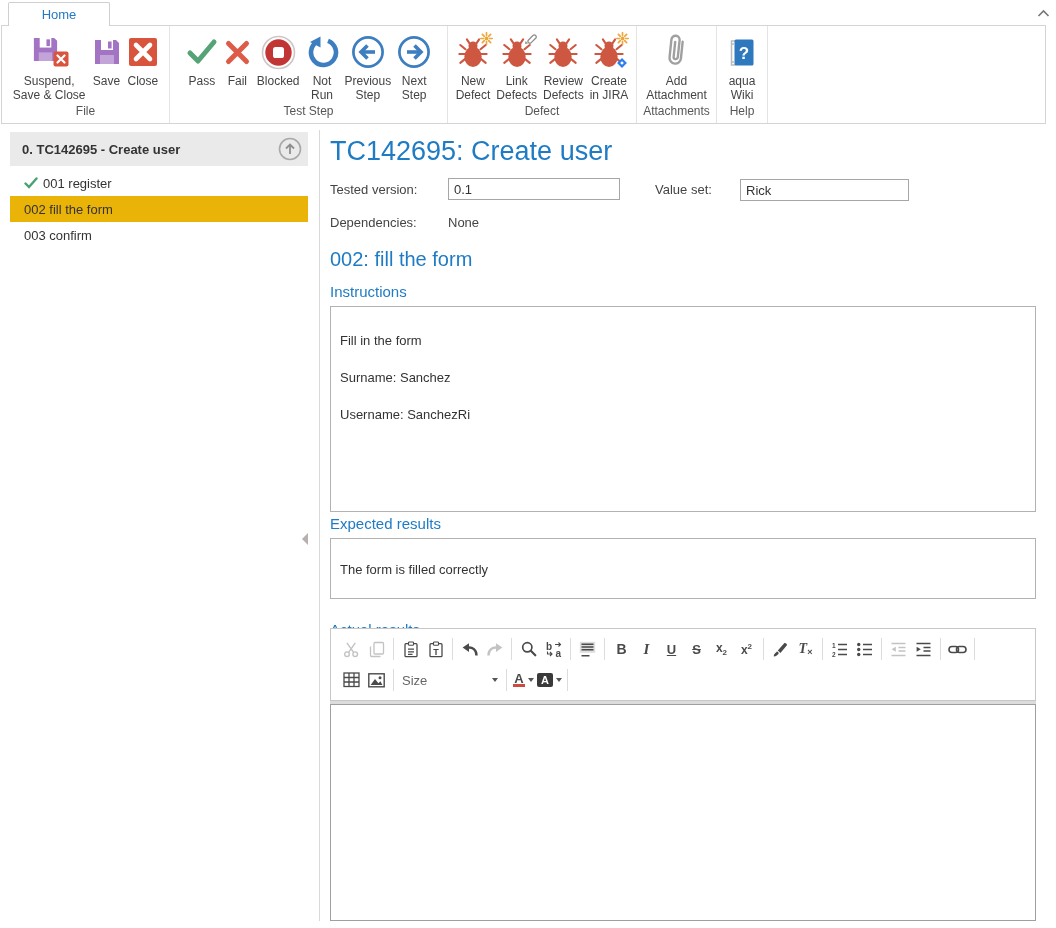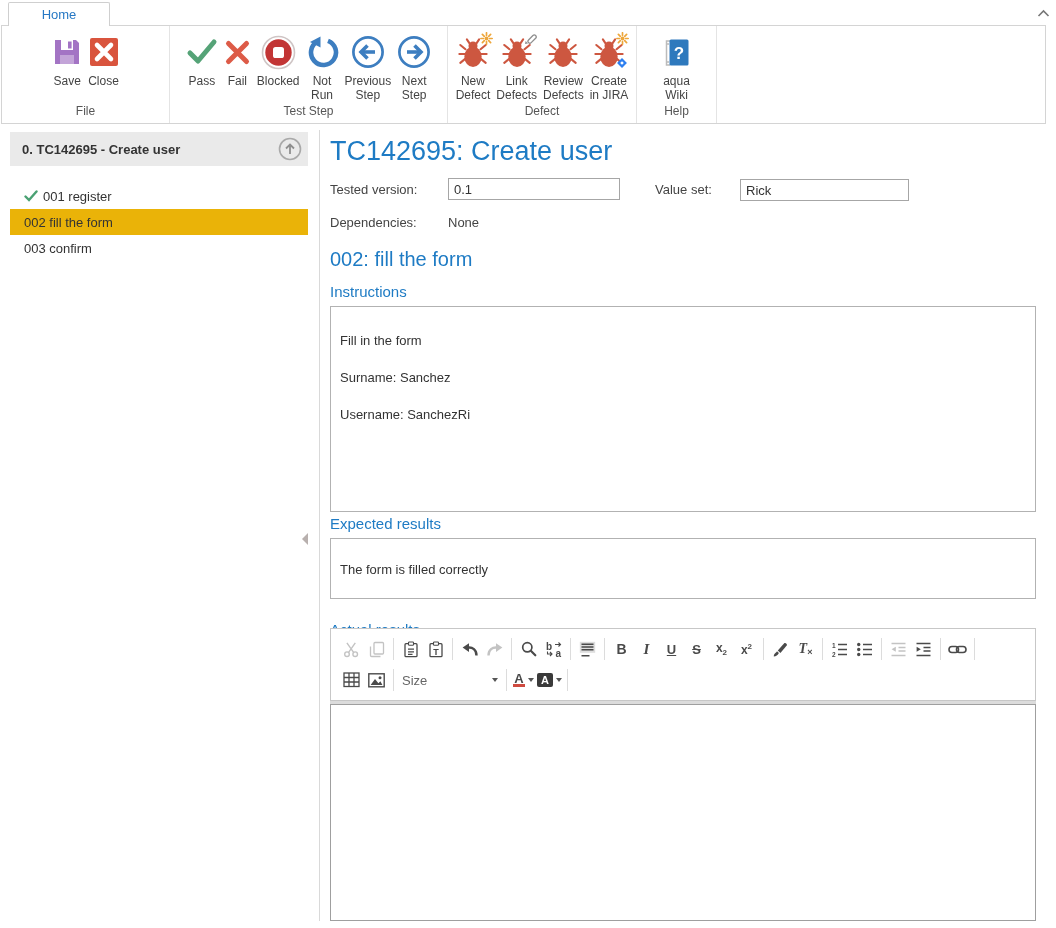--- a/index.html
+++ b/index.html
@@ -34,21 +34,21 @@
   .rlabel{font-size:12px;line-height:14px;color:#444;text-align:center;white-space:pre-line;}
   .bugwrap{position:relative;width:34px;height:36px;}
   .bugwrap .bug{position:absolute;left:0;top:3px;}
   .bugwrap .dec-tr{position:absolute;right:-3px;top:-2px;}
   .bugwrap .dec-br{position:absolute;right:-2px;bottom:-2px;}
   
   .sidebar{position:absolute;left:10px;top:132px;width:298px;}
   .sb-header{height:34px;background:#eaeaea;display:flex;align-items:center;
     font-weight:bold;font-size:13px;color:#333;padding-left:12px;position:relative;}
   .sb-up{position:absolute;right:6px;top:5px;width:24px;height:24px;cursor:default;}
-  .sb-items{margin-top:17px;}
+  .sb-items{margin-top:4px;}
   .sb-item{height:26px;display:flex;align-items:center;padding-left:14px;font-size:13px;color:#333;cursor:default;}
   .sb-item.selected{background:#eab308;}
   .sb-check{width:15px;margin-right:4px;display:inline-flex;}
   
   .splitter{position:absolute;left:319px;top:130px;width:1px;height:791px;background:#d9d9d9;}
   .splitter-handle{position:absolute;left:302px;top:533px;width:0;height:0;
     border-top:6px solid transparent;border-bottom:6px solid transparent;border-right:6px solid #b8b0ae;cursor:pointer;}
   
   .main{position:absolute;left:330px;top:130px;width:706px;height:795px;}
   .page-title{position:absolute;left:0;top:6px;font-size:27px;font-weight:normal;color:#1e7bc4;margin:0;}
@@ -89,20 +89,35 @@
         <path d="M1.5 7 L6.5 2 L11.5 7" fill="none" stroke="#777" stroke-width="1.6"></path>
       </svg>
   </span>
 </div>
 
 <div class="ribbon" id="ribbon-groups">
     <div class="ribbon-group">
       <div class="rg-buttons">
         <div class="ribbon-btn">
           <span class="ricon">
+            <span style="position:relative;display:inline-block;width:36px;height:34px;"><svg width="29" height="29" viewBox="0 0 30 30">
+                <path d="M3 3 h21 l3 3 v21 h-24 z" fill="#a374c4"></path>
+                <rect x="9" y="3" width="12" height="10" fill="#fff"></rect>
+                <rect x="16" y="4.5" width="3.6" height="7" fill="#a374c4"></rect>
+                <rect x="8" y="18" width="14" height="9" fill="#ffffff" opacity="0.35"></rect>
+              </svg><span style="position:absolute;right:-2px;bottom:-1px;"><svg width="16" height="16" viewBox="0 0 16 16">
+                  <rect x="0.5" y="0.5" width="15" height="15" rx="2" fill="#d9543d"></rect>
+                  <path d="M4.5 4.5 l7 7 M11.5 4.5 l-7 7" stroke="#fff" stroke-width="2.2" stroke-linecap="round"></path>
+                </svg></span></span>
+          </span>
+          <div class="rlabel">Suspend,
+Save &amp; Close</div>
+        </div>
+        <div class="ribbon-btn">
+          <span class="ricon">
             <svg width="30" height="30" viewBox="0 0 30 30">
               <path d="M3 3 h21 l3 3 v21 h-24 z" fill="#a374c4"></path>
               <rect x="9" y="3" width="12" height="10" fill="#fff"></rect>
               <rect x="16" y="4.5" width="3.6" height="7" fill="#a374c4"></rect>
               <rect x="8" y="18" width="14" height="9" fill="#ffffff" opacity="0.35"></rect>
             </svg>
           </span>
           <div class="rlabel">Save</div>
         </div>
         <div class="ribbon-btn">
@@ -262,20 +277,34 @@
           <div class="rlabel">Create
 in JIRA</div>
         </div>
       </div>
       <div class="rg-label">Defect</div>
     </div>
     <div class="ribbon-group">
       <div class="rg-buttons">
         <div class="ribbon-btn">
           <span class="ricon">
+            <span style="display:inline-block;transform:rotate(6deg);"><svg width="22" height="38" viewBox="0 0 22 38">
+                <path d="M16.5 9 V26 a5.7 5.7 0 0 1 -11.4 0 V8 a4.1 4.1 0 0 1 8.2 0 V25 a2.1 2.1 0 0 1 -4.2 0 V10" fill="none" stroke="#a0a0a0" stroke-width="2.4" stroke-linecap="round"></path>
+              </svg></span>
+          </span>
+          <div class="rlabel">Add
+Attachment</div>
+        </div>
+      </div>
+      <div class="rg-label">Attachments</div>
+    </div>
+    <div class="ribbon-group">
+      <div class="rg-buttons">
+        <div class="ribbon-btn">
+          <span class="ricon">
             <svg width="28" height="31" viewBox="0 0 28 31">
               <path d="M7 4 H3.5 V28 H7 M3.5 7 H6 M3.5 25 H6" fill="none" stroke="#bbb" stroke-width="1.5"></path>
               <rect x="6.5" y="2.5" width="19" height="26" rx="1.5" fill="#2e79bd"></rect>
               <text x="16" y="21.5" font-size="17" font-weight="bold" fill="#fff" text-anchor="middle" font-family="Liberation Sans,sans-serif">?</text>
             </svg>
           </span>
           <div class="rlabel">aqua
 Wiki</div>
         </div>
       </div>

